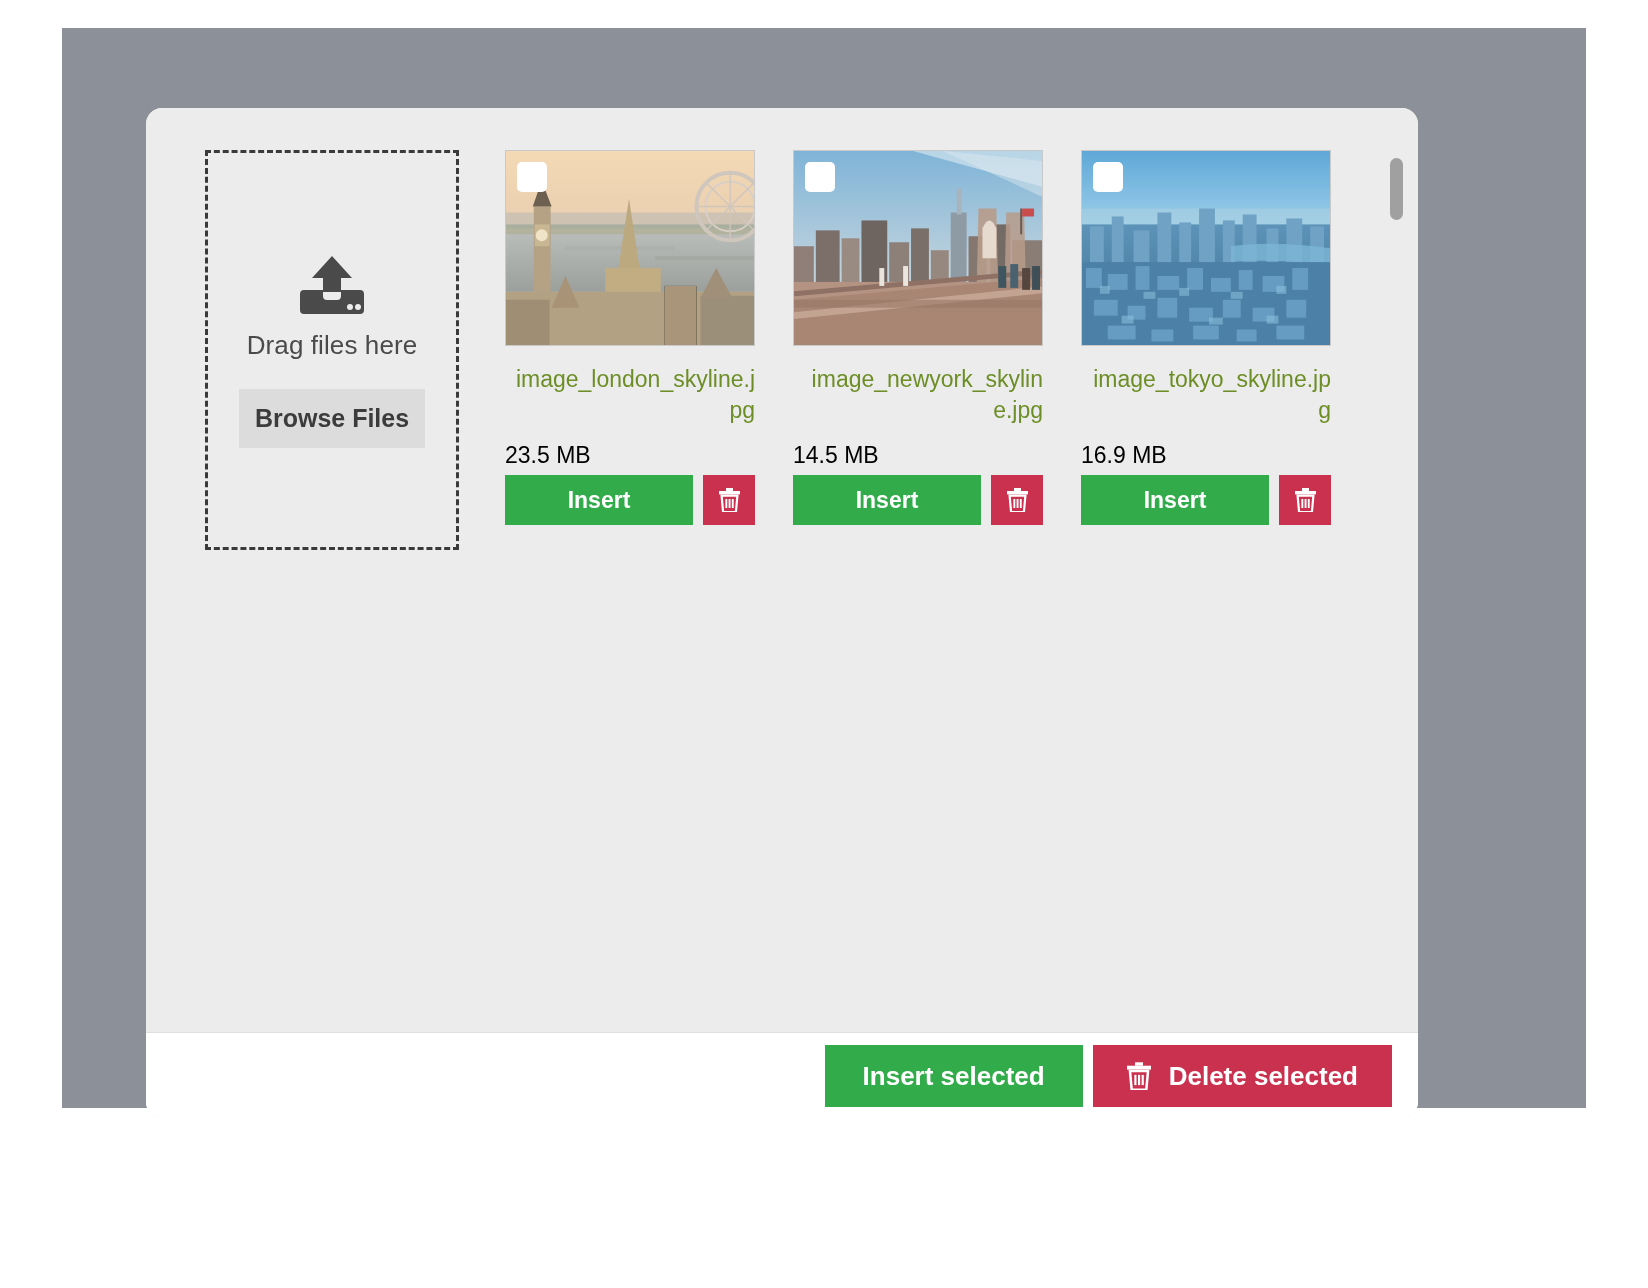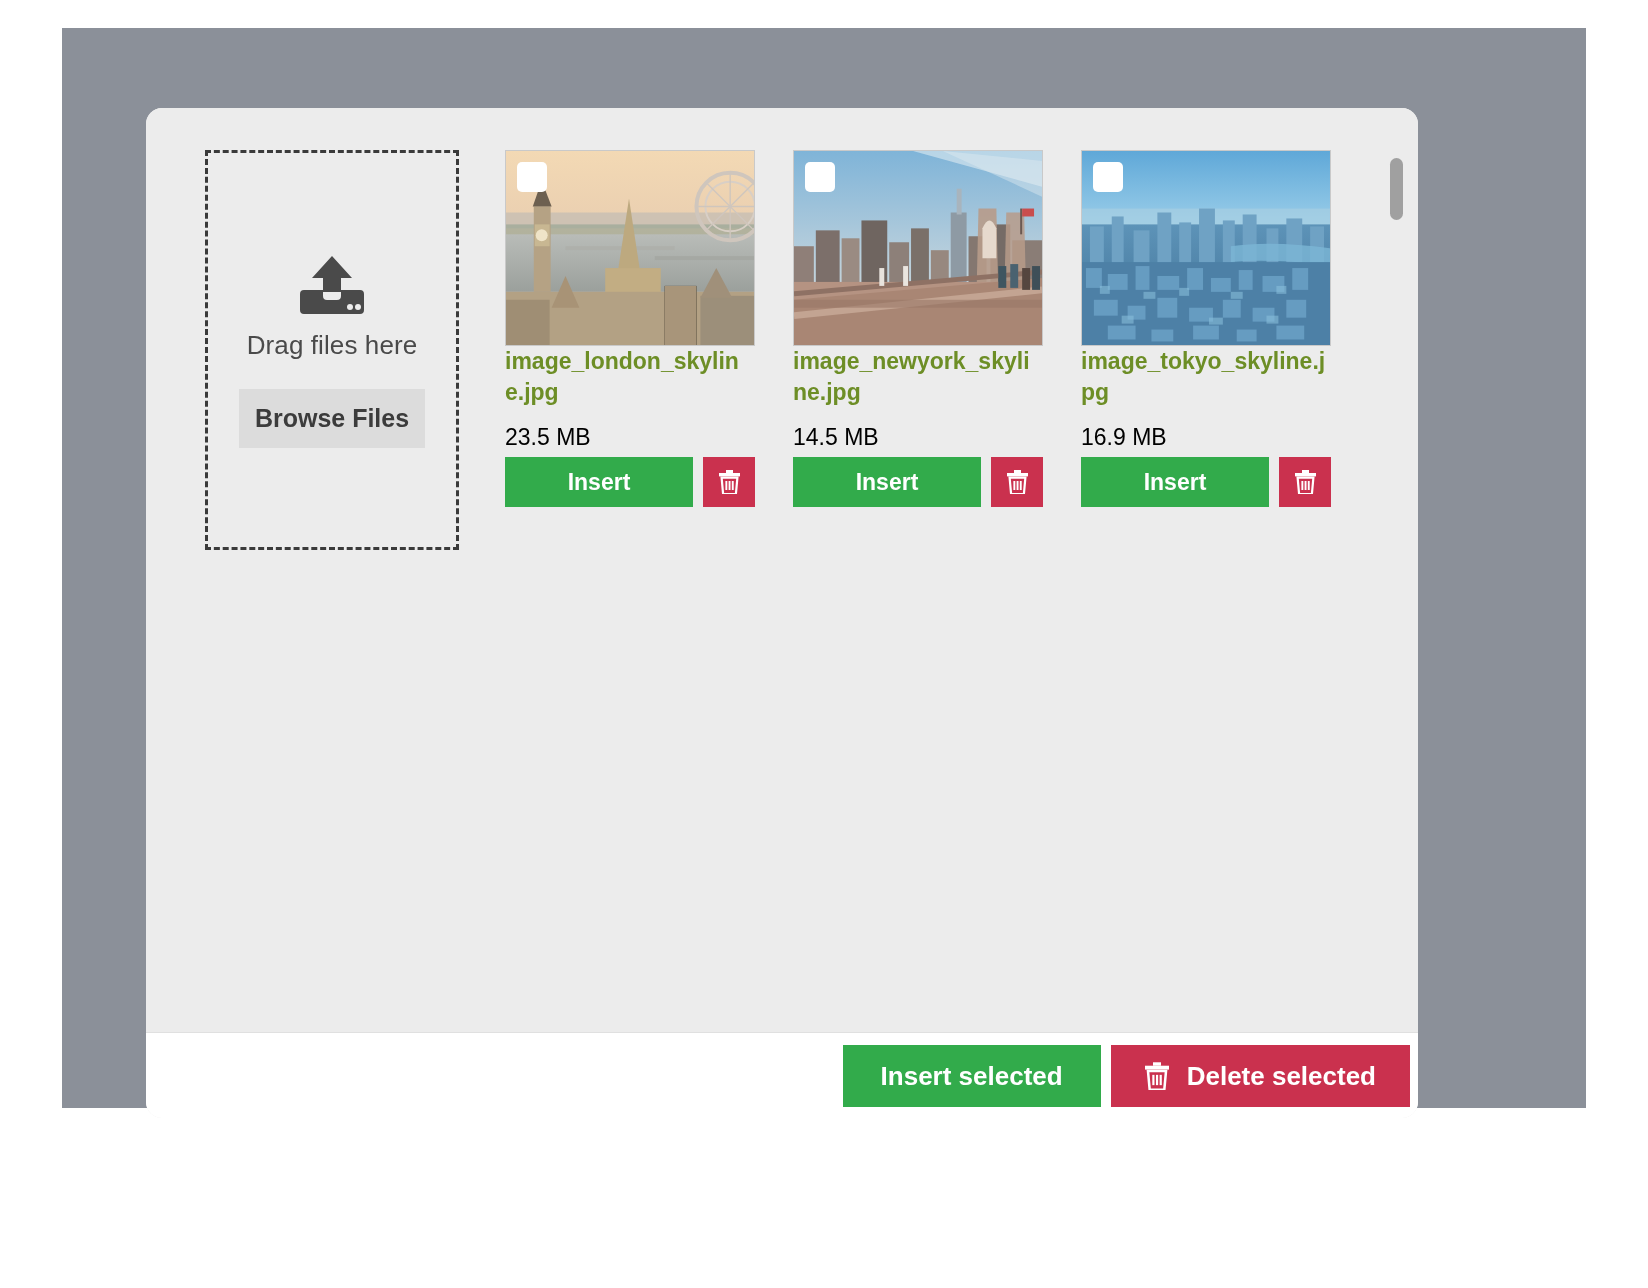--- a/index.html
+++ b/index.html
@@ -124,25 +124,27 @@
     top: 11px;
     width: 30px;
     height: 30px;
     background: #ffffff;
     border-radius: 5px;
     border: 1px solid rgba(255,255,255,0.65);
     cursor: pointer;
   }
 
   .file-name {
+    margin-top: 18px;
     font-size: 23px;
-    font-weight: bold;
+    font-weight: normal;
     color: #6d8e26;
     line-height: 1.35;
     word-break: break-all;
+    text-align: right;
   }
 
   .file-size {
     margin-top: 18px;
     font-size: 23px;
     color: #000000;
     line-height: 1;
   }
 
   .card-actions {
@@ -197,21 +199,21 @@
     cursor: pointer;
   }
 
   
   #dialog-footer {
     flex: 0 0 85px;
     background: #ffffff;
     display: flex;
     align-items: center;
     justify-content: flex-end;
-    padding: 0 8px 0 0;
+    padding: 0 26px 0 0;
     gap: 10px;
   }
 
   #insert-selected-button {
     background: #32ab4b;
     color: #ffffff;
     border: none;
     font-family: "Liberation Sans", sans-serif;
     font-size: 26px;
     font-weight: bold;

